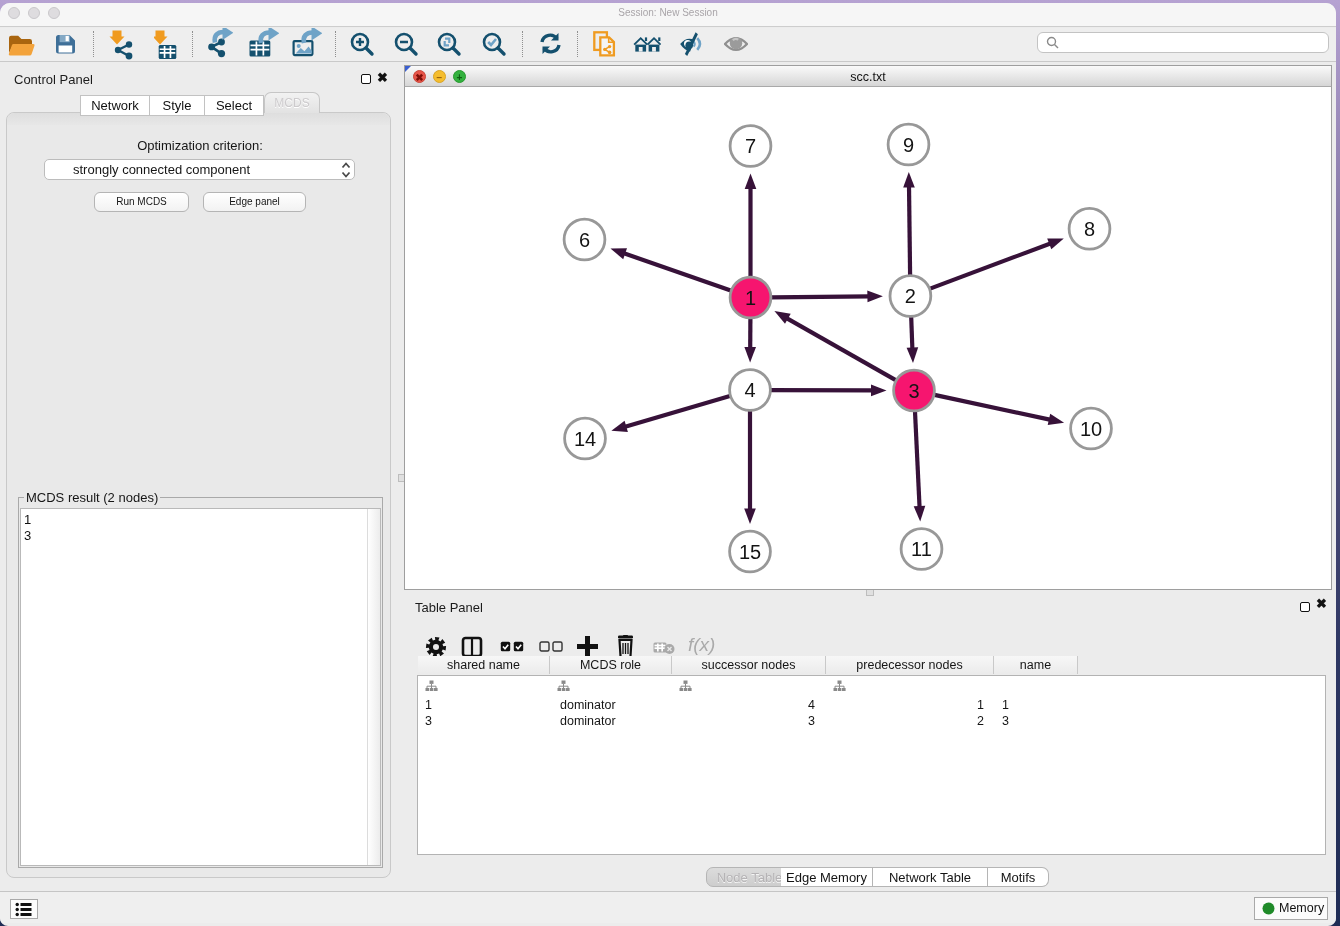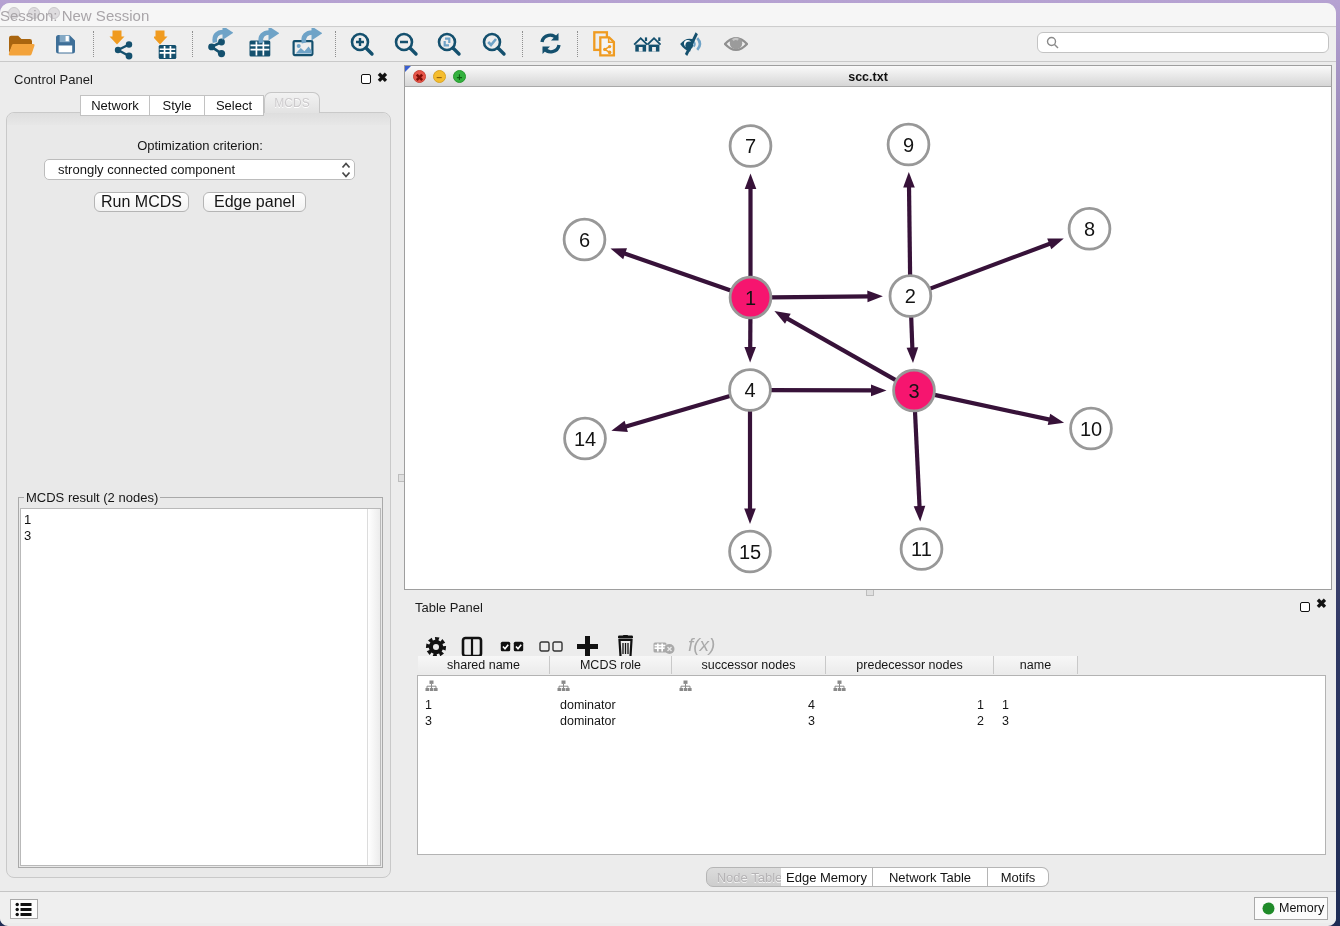--- a/index.html
+++ b/index.html
@@ -4,57 +4,57 @@
 html,body{width:1340px;height:926px;overflow:hidden}
 body{font-family:"Liberation Sans",sans-serif;
  background:linear-gradient(180deg,#b6a2d2 0%,#8d7fae 20%,#55517e 45%,#2e3763 70%,#1f2c55 100%);}
 .app{position:absolute;left:0;top:3px;width:1336px;height:923px;
  border-radius:10px 10px 8px 8px;background:#ececec;overflow:hidden;}
 .inner{position:absolute;left:0;top:-3px;width:1340px;height:926px;}
 .abs{position:absolute}
 
 .titlebar{position:absolute;left:0;top:3px;width:1336px;height:24px;background:#f6f6f6;border-bottom:1px solid #cdcdcd}
 .light{position:absolute;top:7px;width:12px;height:12px;border-radius:50%;background:#dedcdf;border:1px solid #c9c7ca}
-.wintitle{position:absolute;top:7px;left:0;width:1336px;text-align:left;font-size:15px;color:#a9a5a9}
+.wintitle{position:absolute;top:7px;left:0;width:1336px;text-align:center;font-size:10px;color:#a9a5a9}
 
 .toolbar{position:absolute;left:0;top:28px;width:1336px;height:34px;background:#eeeeee;border-bottom:1px solid #c9c9c9}
 .tsep{position:absolute;top:31px;height:26px;width:0;border-left:1px dotted #8f8f8f}
 .search{position:absolute;left:1037px;top:32px;width:292px;height:21px;background:#fff;border:1px solid #c3c3c3;border-radius:6px}
 
 .cp-title{position:absolute;left:14px;top:72px;font-size:13px;color:#1c1c1c}
 .sqbtn{position:absolute;width:10px;height:10px;border:1.5px solid #111;border-radius:2px;background:#fff}
 .xbtn{position:absolute;font-size:13px;font-weight:bold;color:#111}
 .tab{position:absolute;top:95px;height:21px;background:#fff;border:1px solid #c2c2c2;color:#111;
  font-size:13px;text-align:center;line-height:20px}
 .mcdstab{position:absolute;left:264px;top:92px;width:56px;height:21px;background:linear-gradient(#f2f2f2,#e2e2e2);
  border:1px solid #c6c6c6;border-bottom:none;border-radius:7px 7px 0 0;color:#cdcbcd;font-size:12px;
  text-align:center;line-height:20px;text-shadow:0 1px 0 #fff}
 .tabpanel{position:absolute;left:6px;top:112px;width:385px;height:766px;background:#e9e9e9;
  border:1px solid #c9c9c9;border-radius:8px}
 .tabpanel:before{content:"";position:absolute;left:0;top:0;width:100%;height:12px;
  background:linear-gradient(#dedede,#e7e7e7);border-radius:8px 8px 0 0}
 .optlabel{position:absolute;left:0;top:138px;width:400px;text-align:center;font-size:13px;color:#161616}
 .select{position:absolute;left:44px;top:159px;width:311px;height:21px;background:#fff;border:1px solid #bcbcbc;
- border-radius:5px;font-size:13px;color:#161616;line-height:19px;padding-left:13px}
+ border-radius:5px;font-size:13px;color:#161616;line-height:19px;padding-left:28px}
 .btn{position:absolute;top:192px;height:20px;background:linear-gradient(#ffffff,#f2f2f2);border:1px solid #b5b5b5;
- border-radius:6px;font-size:16px;color:#161616;text-align:center;line-height:18px}
+ border-radius:6px;font-size:10px;color:#161616;text-align:center;line-height:18px}
 .fieldset{position:absolute;left:18px;top:497px;width:365px;height:371px;border:1px solid #a9a9a9}
 .fslegend{position:absolute;left:24px;top:490px;font-size:13px;color:#161616;background:#e9e9e9;padding:0 2px;z-index:3}
 .fsbox{position:absolute;left:20px;top:508px;width:361px;height:358px;background:#fff;border:1px solid #b9b9b9}
 .fstext{position:absolute;left:24px;top:512px;font-size:13px;color:#111;line-height:16px}
 .fsscroll{position:absolute;left:367px;top:509px;width:13px;height:356px;
  background:linear-gradient(90deg,#ffffff,#ececec);border-left:1px solid #dcdcdc}
 
 .vgrip{position:absolute;left:398px;top:474px;width:7px;height:8px;background:#e0e0e0;border:1px solid #bdbdbd}
 .hgrip{position:absolute;left:866px;top:589px;width:8px;height:7px;background:#e0e0e0;border:1px solid #bdbdbd}
 
 .netwin{position:absolute;left:404px;top:65px;width:928px;height:525px;border:1px solid #9e9e9e;background:#fff}
 .nettitle{position:absolute;left:404px;top:65px;width:928px;height:22px;border:1px solid #9e9e9e;
  background:linear-gradient(#fafafa,#d6d6d6);border-bottom:1px solid #a9a9a9}
-.netname{position:absolute;left:404px;top:70px;width:928px;text-align:center;font-size:12.5px;font-weight:bold;color:#111}
+.netname{position:absolute;left:404px;top:70px;width:928px;text-align:center;font-size:12.5px;font-weight:normal;color:#111}
 .tl{position:absolute;top:70px;width:13px;height:13px;border-radius:50%;font-size:10px;font-weight:bold;
  text-align:center;line-height:13px}
 
 .tp-title{position:absolute;left:415px;top:600px;font-size:13px;color:#1c1c1c}
 .table-outer{position:absolute;left:417px;top:675px;width:909px;height:180px;background:#fff;border:1px solid #b3b3b3}
 .th{position:absolute;top:656px;height:18px;font-size:12.5px;color:#161616;text-align:center;line-height:19px;
  border-right:1px solid #c9c9c9;background:linear-gradient(#f7f7f7,#ebebeb)}
 .td{position:absolute;font-size:12.5px;color:#161616;height:16px;line-height:16px}
 .btab{position:absolute;top:867px;height:20px;background:#fff;border:1px solid #b5b5b5;color:#141414;
  font-size:13px;text-align:center;line-height:19px}

